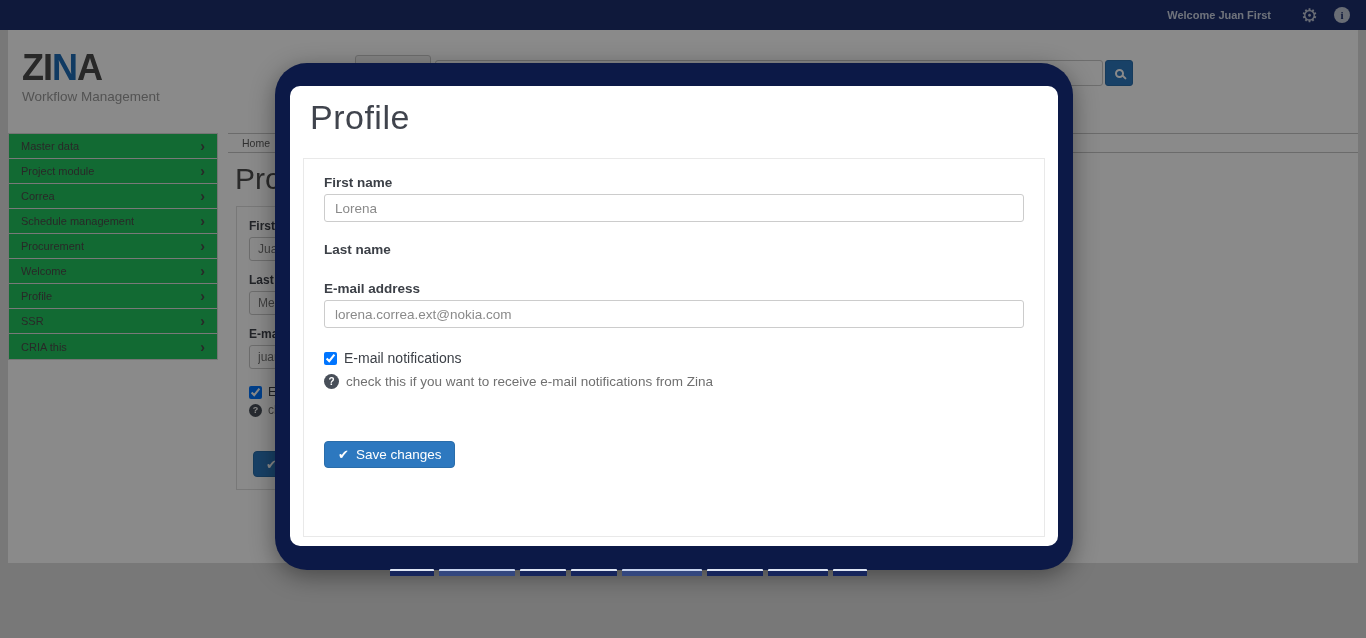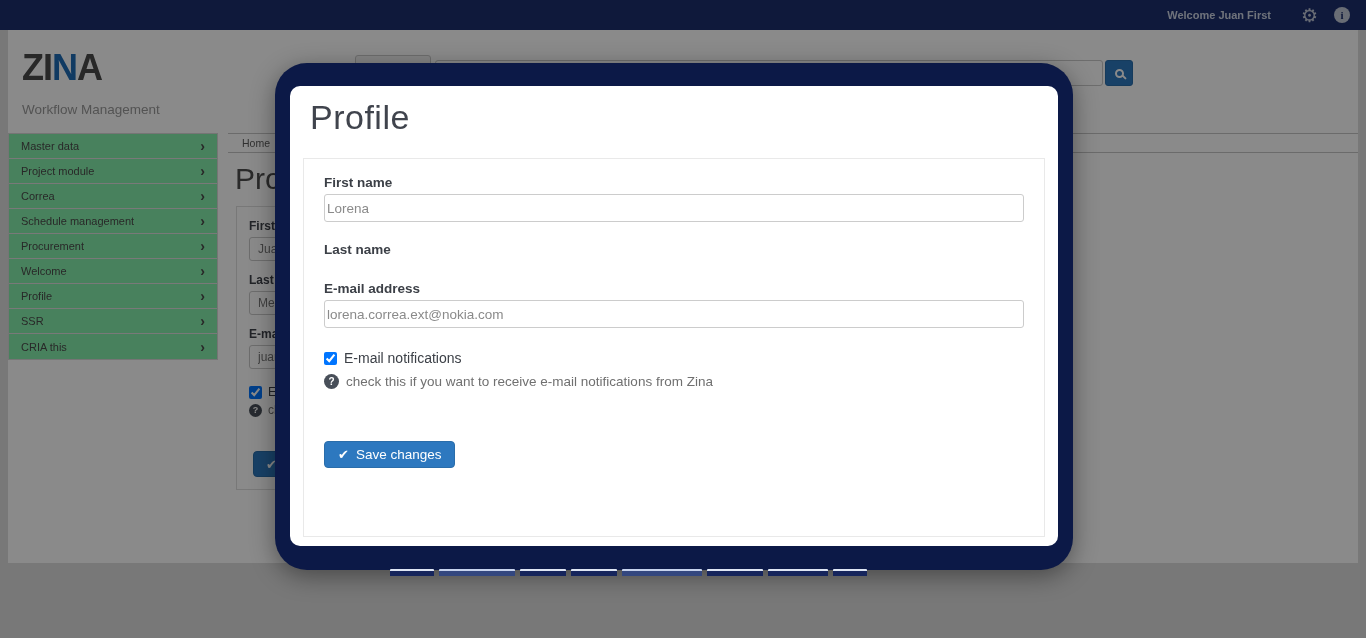--- a/index.html
+++ b/index.html
@@ -15,33 +15,33 @@
   .gear { color:#c2c9d8; font-size:19px; line-height:1; cursor:pointer; }
   .info-circle { width:16px; height:16px; border-radius:50%; background:#c2c9d8; color:#1d2f6e;
                  font-size:11px; font-weight:bold; font-family:"Liberation Serif",serif;
                  display:flex; align-items:center; justify-content:center; cursor:pointer; }
 
   .container { position:absolute; left:8px; right:8px; top:30px; height:533px; background:#ffffff; z-index:1; }
 
   .logo { position:absolute; left:14px; top:20px; }
   .logo-title { font-size:36px; font-weight:800; letter-spacing:-1px; color:#4a4a4a; line-height:1; }
   .logo-title .blue { color:#1f6cb5; }
-  .logo-sub { font-size:13.5px; color:#9a9a9a; margin-top:16px; }
+  .logo-sub { font-size:13.5px; color:#9a9a9a; margin-top:3px; }
 
   .search-select { position:absolute; left:347px; top:25px; width:76px; height:30px; background:#f4f4f4;
                    border:1px solid #c9c9c9; border-radius:3px; }
   .search-input { position:absolute; left:427px; top:30px; width:668px; height:26px; background:#ffffff;
                   border:1px solid #c9c9c9; border-radius:3px; font-size:12px; padding:0 8px; color:#555; }
   .search-btn { position:absolute; left:1097px; top:30px; width:28px; height:26px; background:#2d78bf;
                 border:1px solid #2a6daa; border-radius:3px; display:flex; align-items:center; justify-content:center; cursor:pointer; }
   .magnifier { position:relative; width:9px; height:9px; border:2px solid #fff; border-radius:50%; display:inline-block; }
   .magnifier::after { content:""; position:absolute; width:6px; height:2px; background:#fff;
                       transform:rotate(45deg); right:-5px; bottom:-2px; border-radius:1px; }
 
-  .sidebar { position:absolute; left:0px; top:103px; width:210px; background:#86efac;
+  .sidebar { position:absolute; left:0px; top:103px; width:210px; background:#22c55e;
              border:1px solid #d8d8d8; }
   .side-item { height:25px; display:flex; align-items:center; justify-content:space-between;
                padding:0 12px; border-bottom:1px solid #e0e0e0; font-size:11px; color:#4b4b4b; cursor:pointer; }
   .side-item:last-child { border-bottom:none; }
   .side-chev { font-size:14px; font-weight:bold; color:#4b4b4b; line-height:1; }
 
   .crumb-bar { position:absolute; left:220px; top:103px; right:0; height:20px;
                border-top:1px solid #c6c6c6; border-bottom:1px solid #c6c6c6;
                display:flex; align-items:center; padding-left:14px; font-size:10.5px; color:#5a5a5a; }
   .crumb-link { cursor:pointer; }
@@ -69,21 +69,21 @@
                  background:#0c1947; border-radius:32px; z-index:10;
                  box-shadow:0 6px 24px rgba(0,0,0,0.4); }
   .modal-card { position:absolute; left:15px; top:23px; width:768px; height:460px;
                 background:#ffffff; border-radius:10px; }
   .modal-title { position:absolute; left:20px; top:12px; font-size:34px; font-weight:300;
                  color:#40444d; letter-spacing:0.5px; }
   .modal-panel { position:absolute; left:13px; right:13px; top:72px; height:379px;
                  border:1px solid #e9e9e9; padding:16px 20px; }
   .fld-label { font-size:13.5px; font-weight:bold; color:#3c4047; margin-bottom:4px; }
   .fld-input { width:100%; height:28px; border:1px solid #cccccc; border-radius:3px;
-               font-size:13.5px; color:#8a8a8a; padding:0 2px; display:block; }
+               font-size:13.5px; color:#8a8a8a; padding:0 10px; display:block; }
   .fld-gap { height:20px; }
   .check-row { display:flex; align-items:center; gap:7px; margin-top:22px;
                font-size:14px; color:#3c4047; }
   .help-row { display:flex; align-items:center; gap:7px; margin-top:8px;
               font-size:13.5px; color:#707070; }
   .help-badge { width:15px; height:15px; border-radius:50%; background:#484f59; color:#fff;
                 font-size:10px; font-weight:bold; display:flex; align-items:center; justify-content:center; flex:0 0 auto; }
   .save-btn { margin-top:52px; display:inline-flex; align-items:center; gap:7px; background:#2d78bf;
               border:1px solid #2a6daa; border-radius:4px; color:#fff; font-size:13.5px;
               padding:5px 13px; cursor:pointer; }

